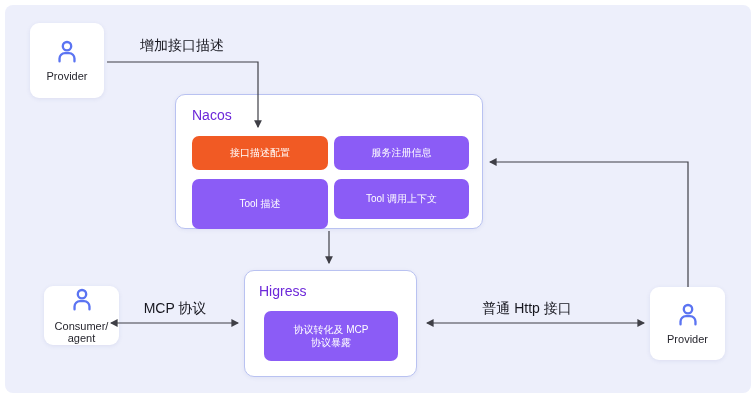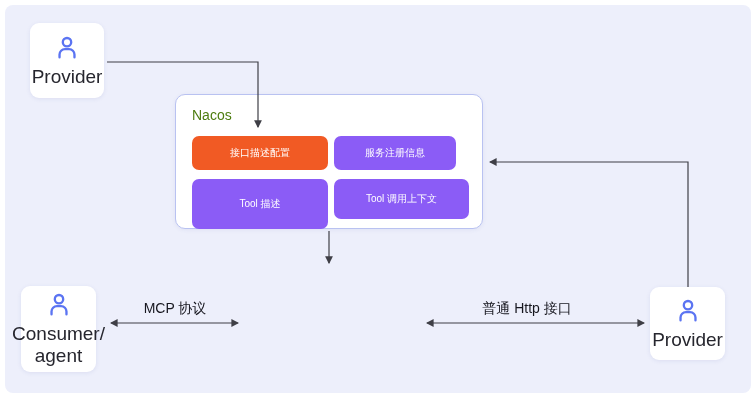--- a/index.html
+++ b/index.html
@@ -4,43 +4,43 @@
 <style>
   * { margin:0; padding:0; box-sizing:border-box; }
   body { font-family:"Liberation Sans","DejaVu Sans",sans-serif; background:#fff; }
   .stage { position:relative; width:756px; height:403px; background:#ffffff; overflow:hidden; }
   .panel { position:absolute; left:5px; top:5px; width:746px; height:388px;
            background:#edeffb; border-radius:8px; }
 
   .node { position:absolute; background:#ffffff; z-index:2; }
   .actor { border-radius:9px; box-shadow:0 1px 4px rgba(70,80,160,0.10);
            display:flex; flex-direction:column; align-items:center; justify-content:center; }
-  .actor .label { font-size:19px; color:#26262e; text-align:center; line-height:1.15; margin-top:4px; }
+  .actor .label { font-size:11px; color:#26262e; text-align:center; line-height:1.15; margin-top:4px; }
 
   .container-box { border:1px solid #b9c2f1; border-radius:10px;
                    box-shadow:0 1px 4px rgba(70,80,160,0.08); }
-  .container-title { position:absolute; font-size:14px; color:#4d7c0f; }
+  .container-title { position:absolute; font-size:14px; color:#6d28d9; }
 
   .chip { position:absolute; border-radius:7px; color:#ffffff; font-size:10px;
           display:flex; flex-direction:column; align-items:center; justify-content:center;
           text-align:center; line-height:1.35; }
   .chip.orange { background:#f15a24; }
   .chip.purple { background:#8b5cf6; }
 
   #provider-top   { left:30px;  top:23px;  width:74px; height:75px; }
-  #consumer       { left:21px;  top:286px; width:75px; height:86px; }
+  #consumer       { left:44px;  top:286px; width:75px; height:59px;justify-content:space-between; }
   #provider-bottom{ left:650px; top:287px; width:75px; height:73px; }
   #nacos          { left:175px; top:94px;  width:308px; height:135px; }
   #higress        { left:244px; top:270px; width:173px; height:107px; }
 
   #nacos .container-title   { left:16px; top:12px; }
   #higress .container-title { left:14px; top:12px; }
 
   #nacos-btn-0 { left:16px;  top:41px; width:136px; height:34px; }
-  #nacos-btn-1 { left:158px; top:41px; width:122px; height:34px; }
+  #nacos-btn-1 { left:158px; top:41px; width:135px; height:34px; }
   #nacos-btn-2 { left:16px;  top:84px; width:136px; height:50px; }
   #nacos-btn-3 { left:158px; top:84px; width:135px; height:40px; }
   #higress-btn { left:19px;  top:40px; width:134px; height:50px; }
 
   .edge-label { position:absolute; z-index:2; font-size:14px; color:#17171f;
                 transform:translate(-50%,-50%); white-space:nowrap; }
   #lbl-add  { left:182px; top:46px; }
   #lbl-sdk  { left:586px; top:148px; }
   #lbl-mcp  { left:175px; top:309px; }
   #lbl-http { left:527px; top:309px; }
@@ -65,20 +65,27 @@
   </div>
 
   <div class="node container-box" id="nacos">
     <div class="container-title">Nacos</div>
     <div class="chip orange" id="nacos-btn-0">接口描述配置</div>
     <div class="chip purple" id="nacos-btn-1">服务注册信息</div>
     <div class="chip purple" id="nacos-btn-2">Tool 描述</div>
     <div class="chip purple" id="nacos-btn-3">Tool 调用上下文</div>
   </div>
 
+  <div class="node container-box" id="higress">
+    <div class="container-title">Higress</div>
+    <div class="chip purple" id="higress-btn">
+      <span>协议转化及 MCP</span>
+      <span>协议暴露</span>
+    </div>
+  </div>
 
   <div class="node actor" id="consumer">
     <svg class="person-svg" width="28" height="28" viewBox="0 0 24 24">
       <g fill="none" stroke="#5b74f2" stroke-width="2" stroke-linecap="round">
         <circle cx="12" cy="7" r="3.6"></circle>
         <path d="M5.6,20 V17.6 a4.6,4.6 0 0 1 4.6,-4.6 h3.6 a4.6,4.6 0 0 1 4.6,4.6 V20"></path>
       </g>
     </svg>
     <div class="label">
       <span>Consumer/</span><br>
@@ -89,20 +96,21 @@
   <div class="node actor" id="provider-bottom">
     <svg class="person-svg" width="28" height="28" viewBox="0 0 24 24">
       <g fill="none" stroke="#5b74f2" stroke-width="2" stroke-linecap="round">
         <circle cx="12" cy="7" r="3.6"></circle>
         <path d="M5.6,20 V17.6 a4.6,4.6 0 0 1 4.6,-4.6 h3.6 a4.6,4.6 0 0 1 4.6,4.6 V20"></path>
       </g>
     </svg>
     <div class="label">Provider</div>
   </div>
 
+  <div class="edge-label" id="lbl-add">增加接口描述</div>
   <div class="edge-label" id="lbl-mcp">MCP 协议</div>
   <div class="edge-label" id="lbl-http">普通 Http 接口</div>
 
   <svg class="wires" width="756" height="403" viewBox="0 0 756 403">
     <defs>
       <marker id="arw" viewBox="0 0 10 10" refX="8.5" refY="5" markerWidth="6.5" markerHeight="6.5" orient="auto-start-reverse">
         <path d="M0,0 L10,5 L0,10 z" fill="#3f3f46"></path>
       </marker>
     </defs>
     <g fill="none" stroke="#3f3f46" stroke-width="1.2">

